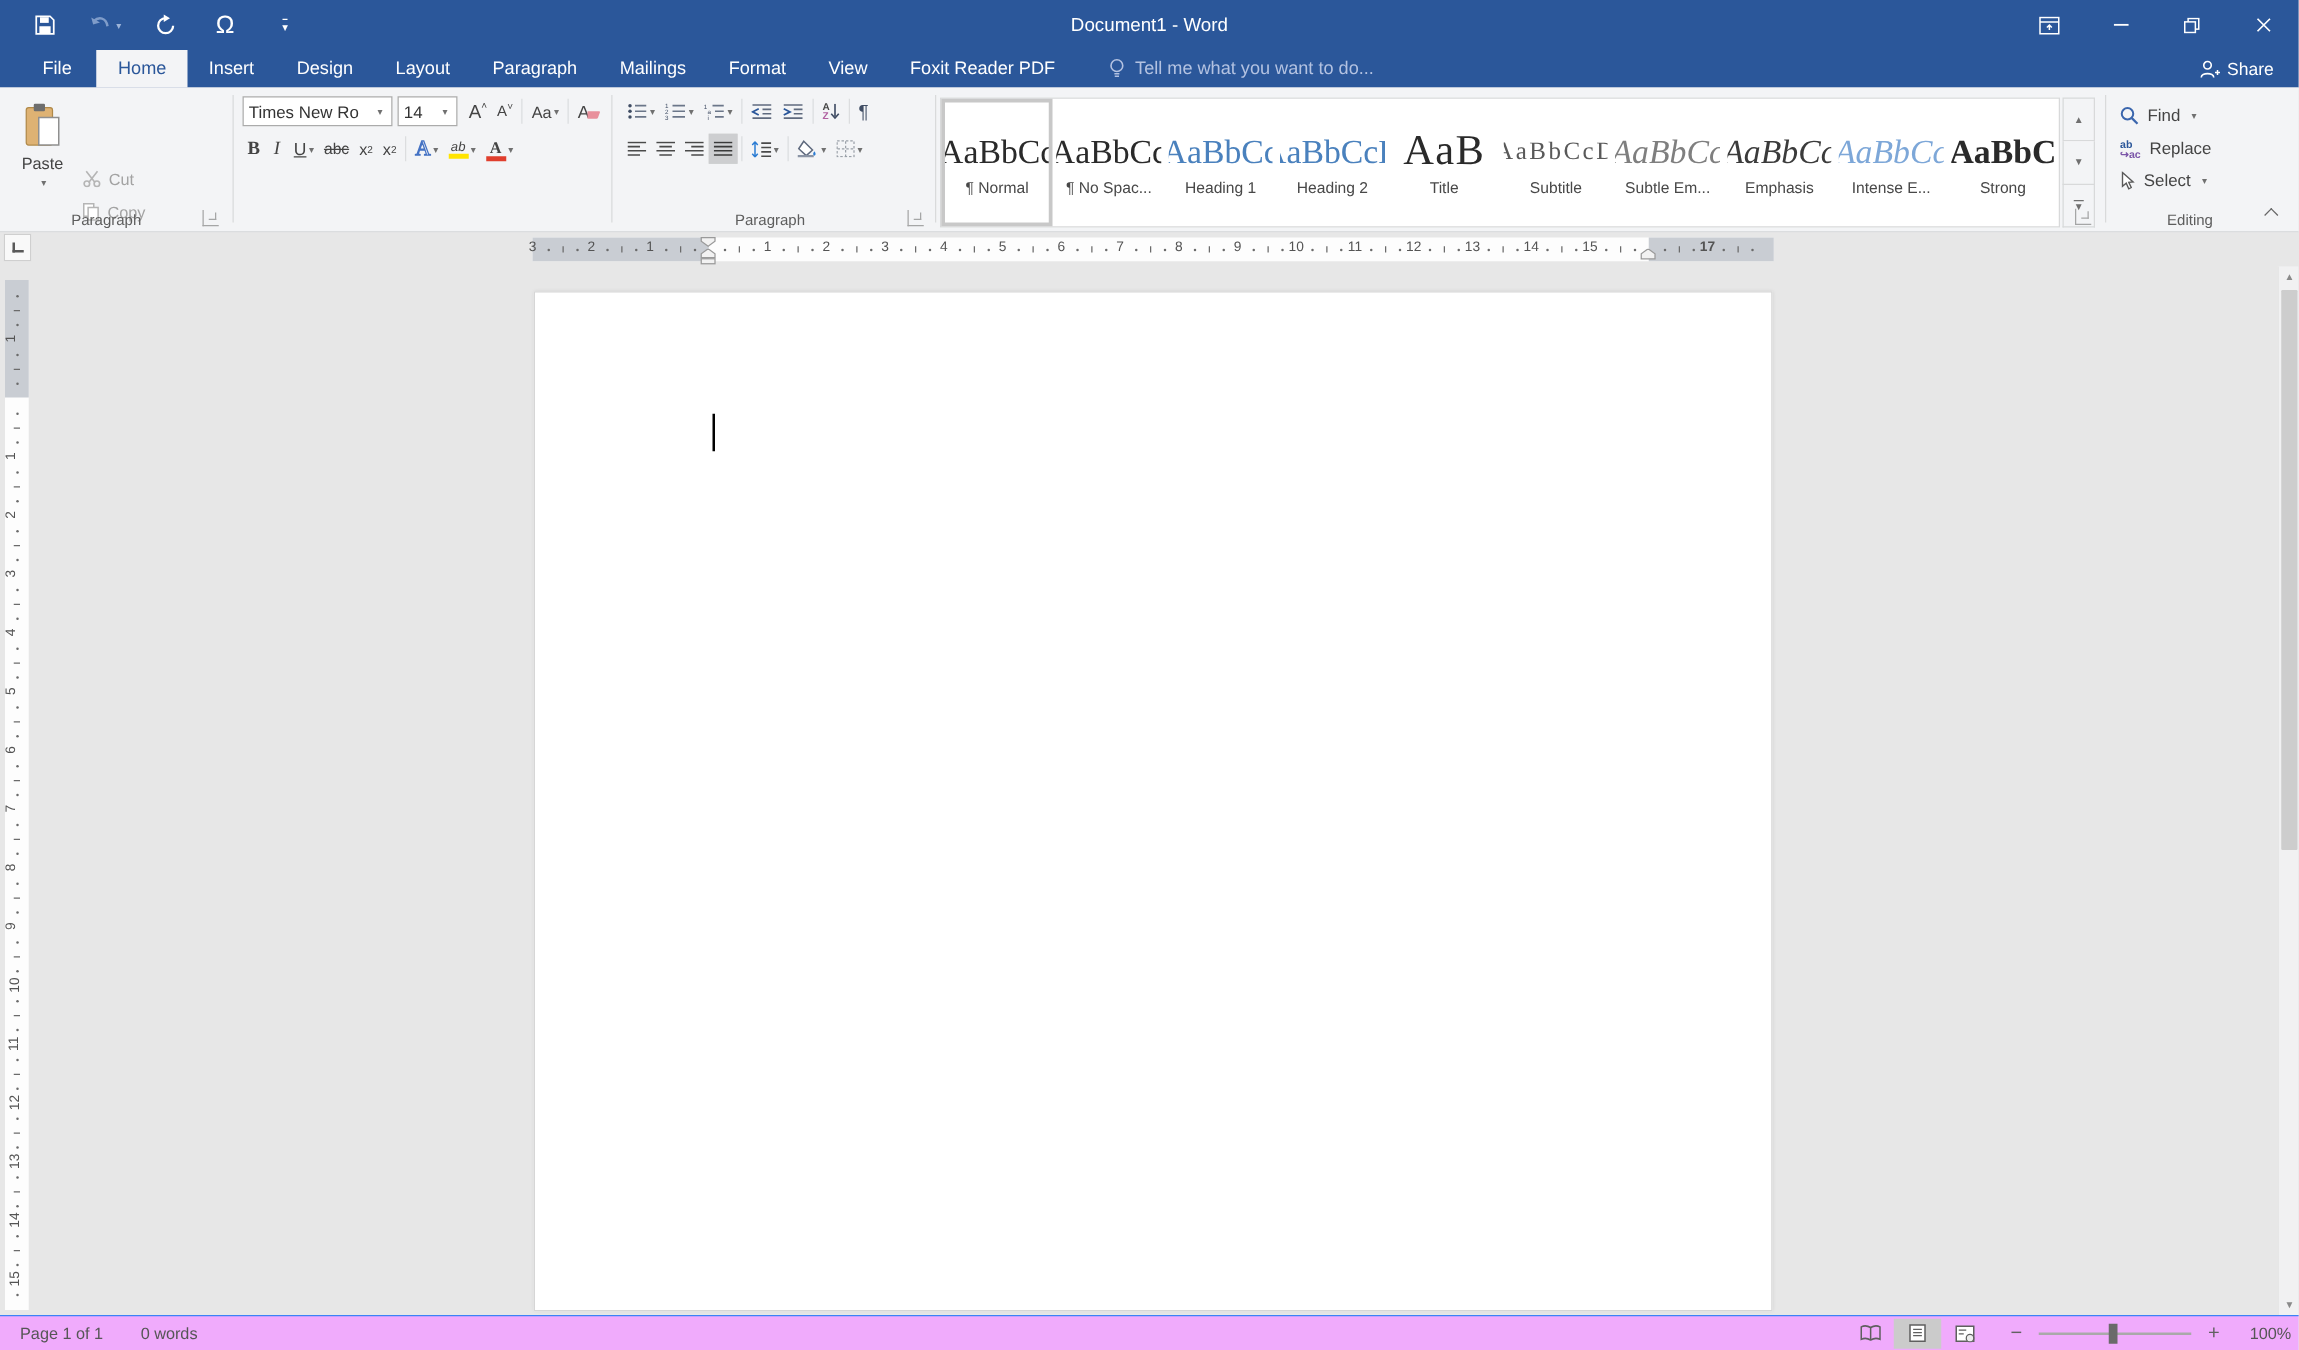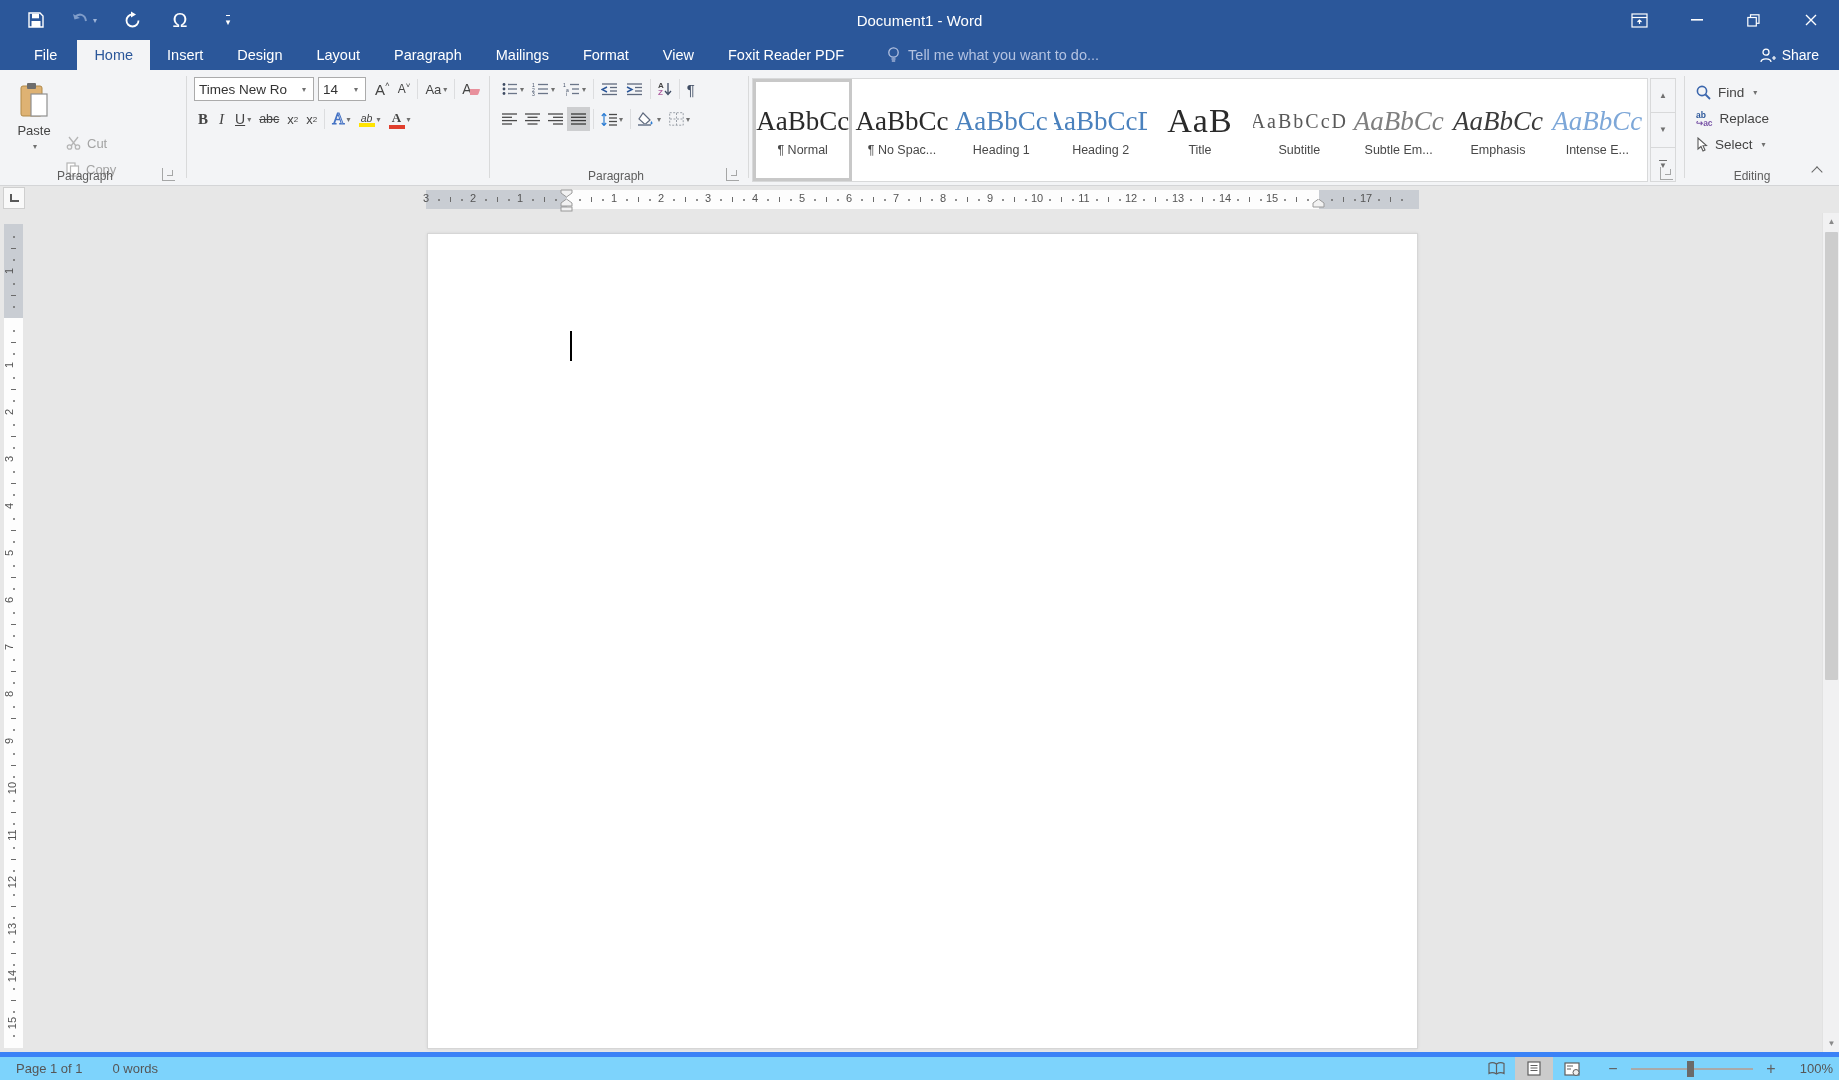--- a/index.html
+++ b/index.html
@@ -101,21 +101,21 @@
   .vtick{position:absolute;left:7px;height:1px;width:5px;background:#6b6b6b}
   .vdot{position:absolute;left:9px;width:2px;height:2px;border-radius:50%;background:#6b6b6b}
   .page{position:absolute;left:427px;top:20px;width:991px;height:816px;background:#fff;border:1px solid #d6d6d6;box-shadow:0 0 3px rgba(0,0,0,.08)}
   .caret{position:absolute;left:142px;top:97px;width:1.5px;height:30px;background:#000;animation:blink 1.06s steps(1) infinite}
   @keyframes blink{50%{opacity:0}}
   .vscroll{position:absolute;right:0;top:0;bottom:0;width:17px;background:#f1f1f2;border-left:1px solid #e2e2e2}
   .scroll-arrow{position:absolute;left:0;width:17px;height:17px;display:flex;align-items:center;justify-content:center;font-size:8px;color:#8a8a8a}
   .scroll-thumb{position:absolute;left:2px;width:13px;background:#cdcdcd;border-radius:1px}
 
   
-  .statusbar{height:28px;background:#7dd3fc;border-top:5px solid #3b82f6;display:flex;align-items:center;font-size:13px;color:#565656;position:relative}
+  .statusbar{height:28px;background:#f0abfc;border-top:1px solid #3b82f6;display:flex;align-items:center;font-size:13px;color:#565656;position:relative}
   .sb-left{display:flex;gap:30px;padding-left:16px}
   .sb-right{position:absolute;right:6px;display:flex;align-items:center;height:28px}
   .viewbtn{width:38px;height:24px;display:flex;align-items:center;justify-content:center}
   .viewbtn.sel{background:#cbcbcb}
   .zoomctl{display:flex;align-items:center;margin-left:14px;gap:10px}
   .ztrack{position:relative;width:122px;height:2px;background:#a9a9a9}
   .zhandle{position:absolute;left:46%;top:-7px;width:7px;height:16px;background:#6a6a6a}
   .zminus,.zplus{font-size:16px;color:#616161;width:16px;text-align:center}
   .zoompct{margin-left:12px;width:42px;text-align:right}
   svg{display:block}
@@ -493,20 +493,24 @@
         <div class="style-sample">AaBbCc</div>
         <div class="style-name">Subtle Em...</div>
       </div>
       <div class="style-cell k-emphasis">
         <div class="style-sample">AaBbCc</div>
         <div class="style-name">Emphasis</div>
       </div>
       <div class="style-cell k-intense-emphasis">
         <div class="style-sample">AaBbCc</div>
         <div class="style-name">Intense E...</div>
+      </div>
+      <div class="style-cell k-strong">
+        <div class="style-sample">AaBbC</div>
+        <div class="style-name">Strong</div>
       </div>
     </div>
   <div class="styles-scroll">
     <div class="sbtn">▲</div>
     <div class="sbtn">▼</div>
     <div class="sbtn"><span class="more-line"></span>▼</div>
   </div>
   <div class="launcher" style="left:1660px"></div>
   <div class="gsep" style="left:1684px"></div>
 
@@ -618,21 +622,21 @@
       <span class="rdot" style="left: 810.75px;"></span>
       <span class="rtick" style="left: 822.5px;"></span>
       <span class="rdot" style="left: 834.25px;"></span>
       <span class="rnum" style="left: 846px;">15</span>
       <span class="rdot" style="left: 857.75px;"></span>
       <span class="rtick" style="left: 869.5px;"></span>
       <span class="rdot" style="left: 881.25px;"></span>
       <span class="rdot" style="left: 904.75px;"></span>
       <span class="rtick" style="left: 916.5px;"></span>
       <span class="rdot" style="left: 928.25px;"></span>
-      <span class="rnum" style="left: 940px;">17</span>
+      <span class="rnum" style="left: 940px; font-weight: bold;">17</span>
       <span class="rdot" style="left: 951.75px;"></span>
       <span class="rtick" style="left: 963.5px;"></span>
       <span class="rdot" style="left: 975.25px;"></span>
     </div>
 
   <svg class="marker" style="left:560px;top:3px" width="13" height="9" viewBox="0 0 13 9">
     <path d="M1 1 H12 V4 L6.5 8 L1 4 z" fill="#f2f2f2" stroke="#9a9a9a" stroke-width="1"></path>
   </svg>
   <svg class="marker" style="left:560px;top:13px" width="13" height="13" viewBox="0 0 13 13">
     <path d="M6.5 0 L12 4 V7 H1 V4 z" fill="#f2f2f2" stroke="#9a9a9a" stroke-width="1"></path>

